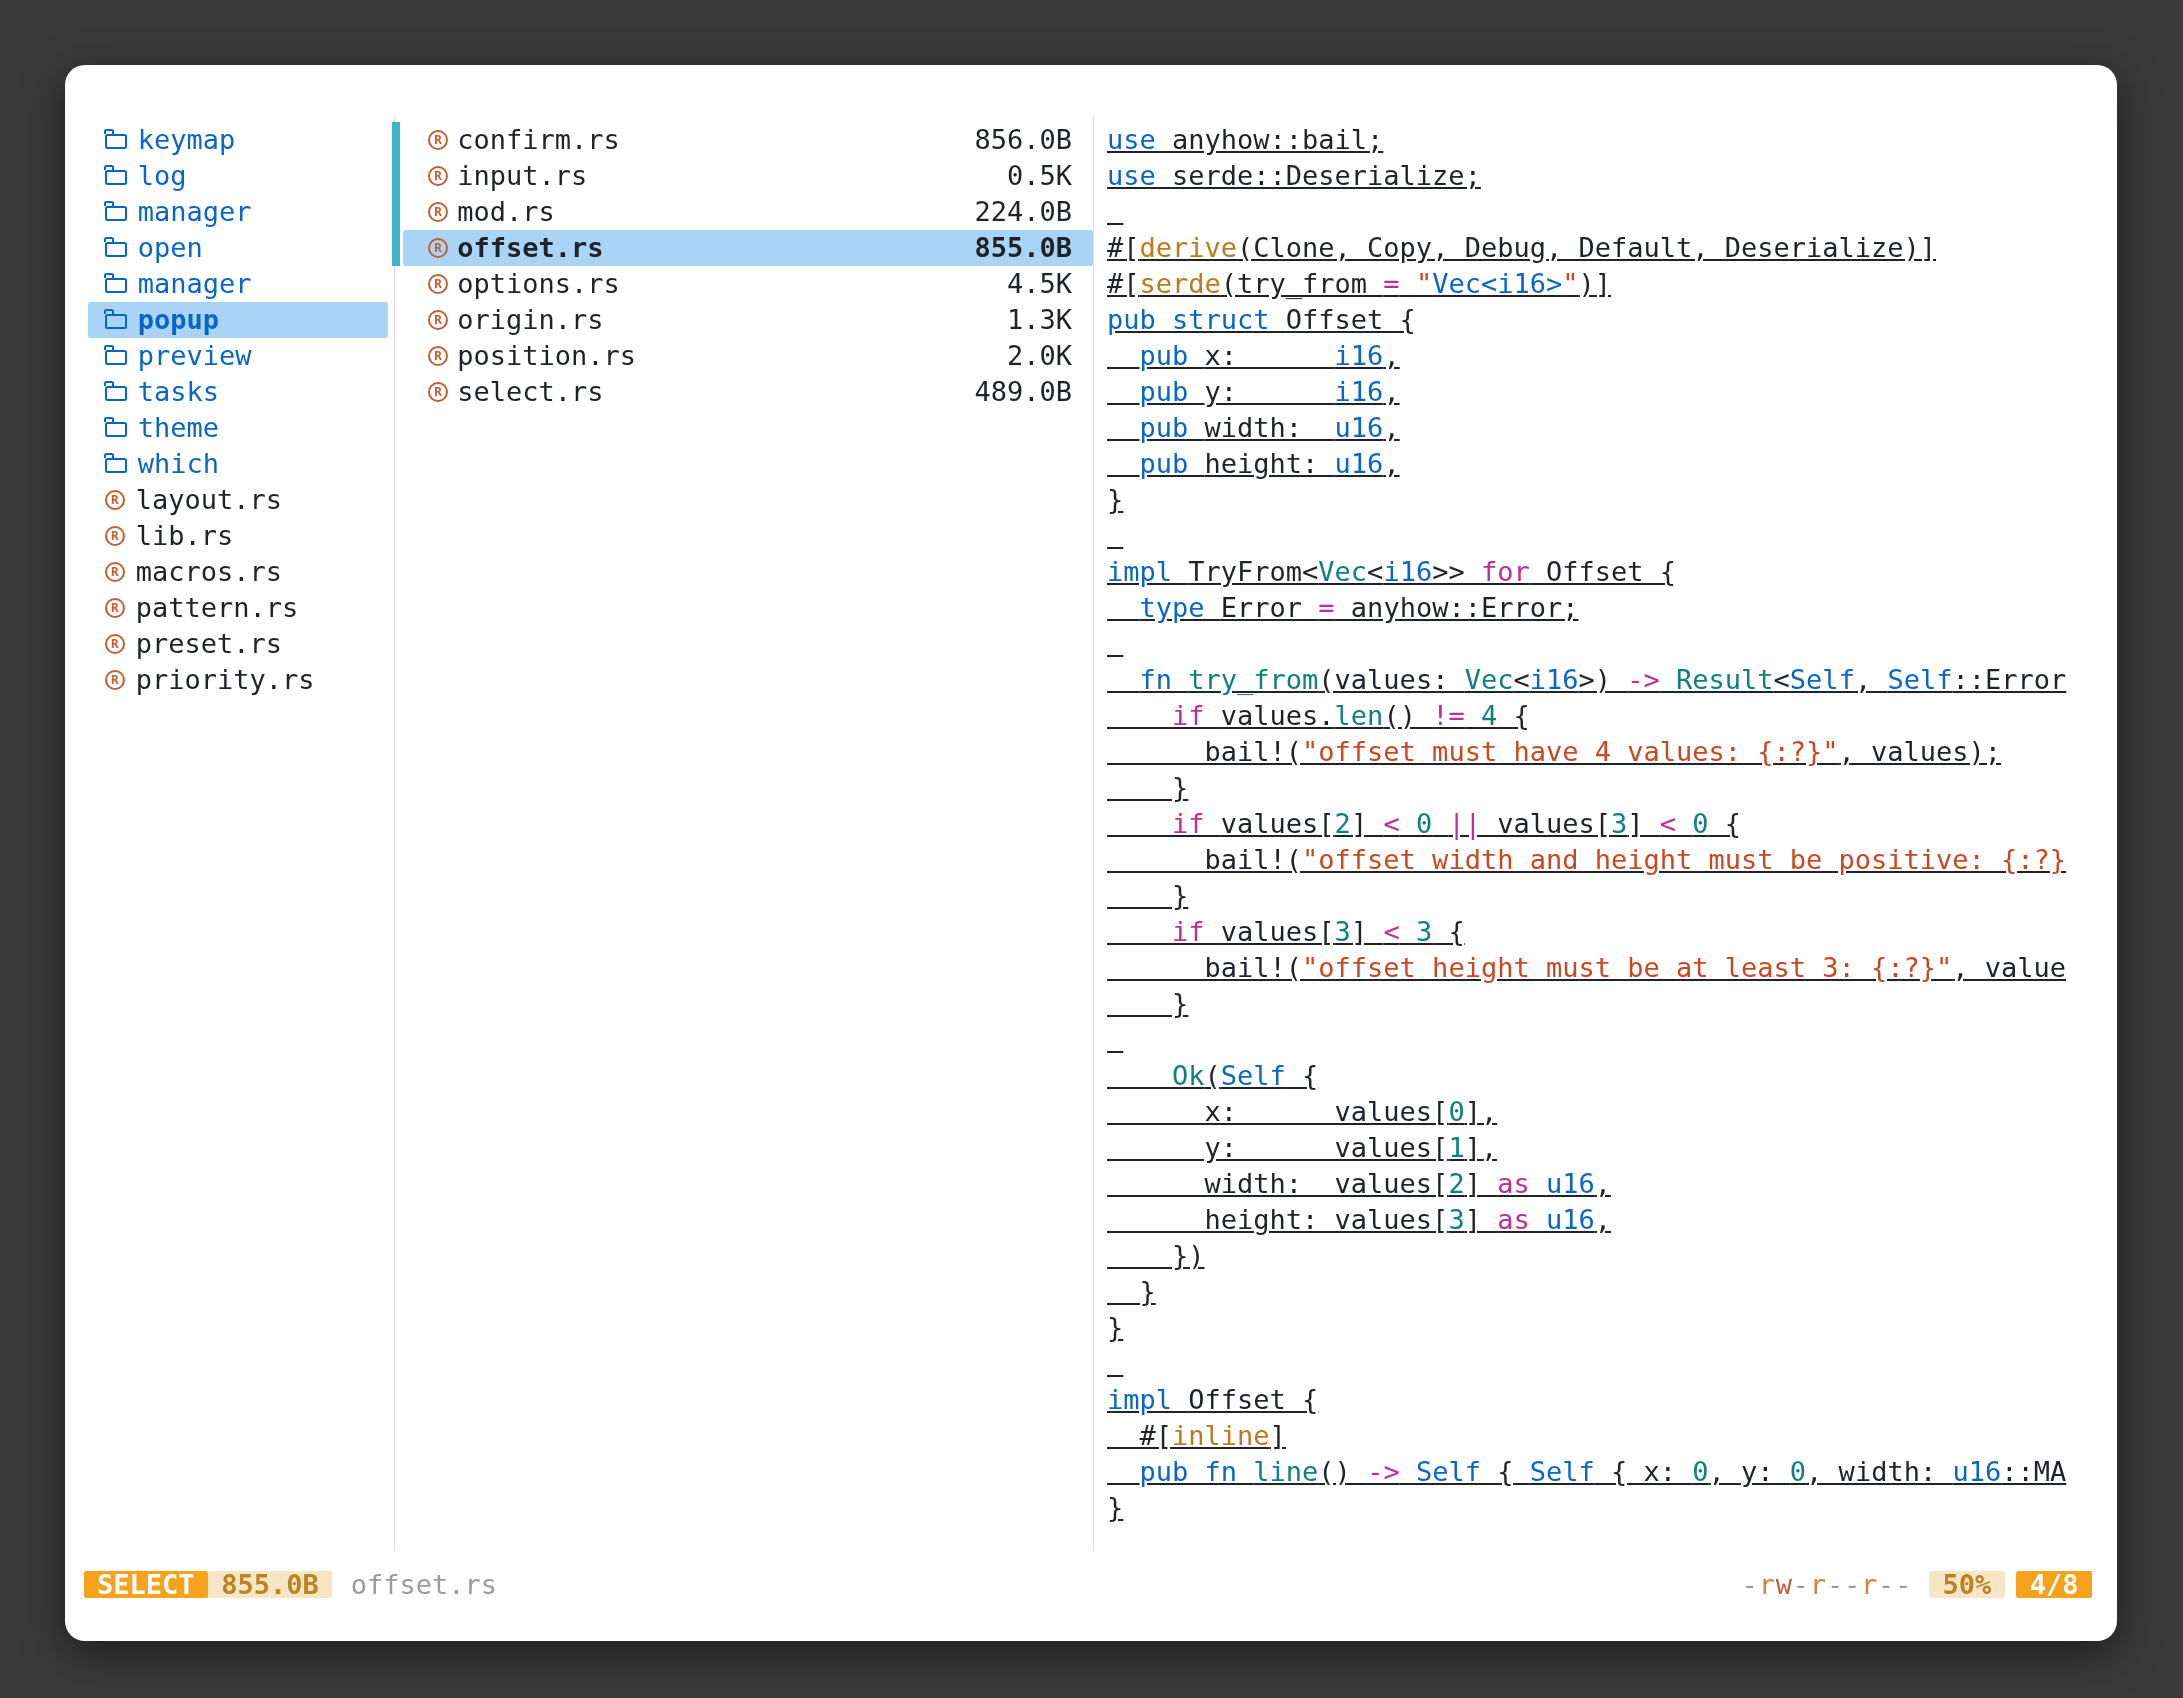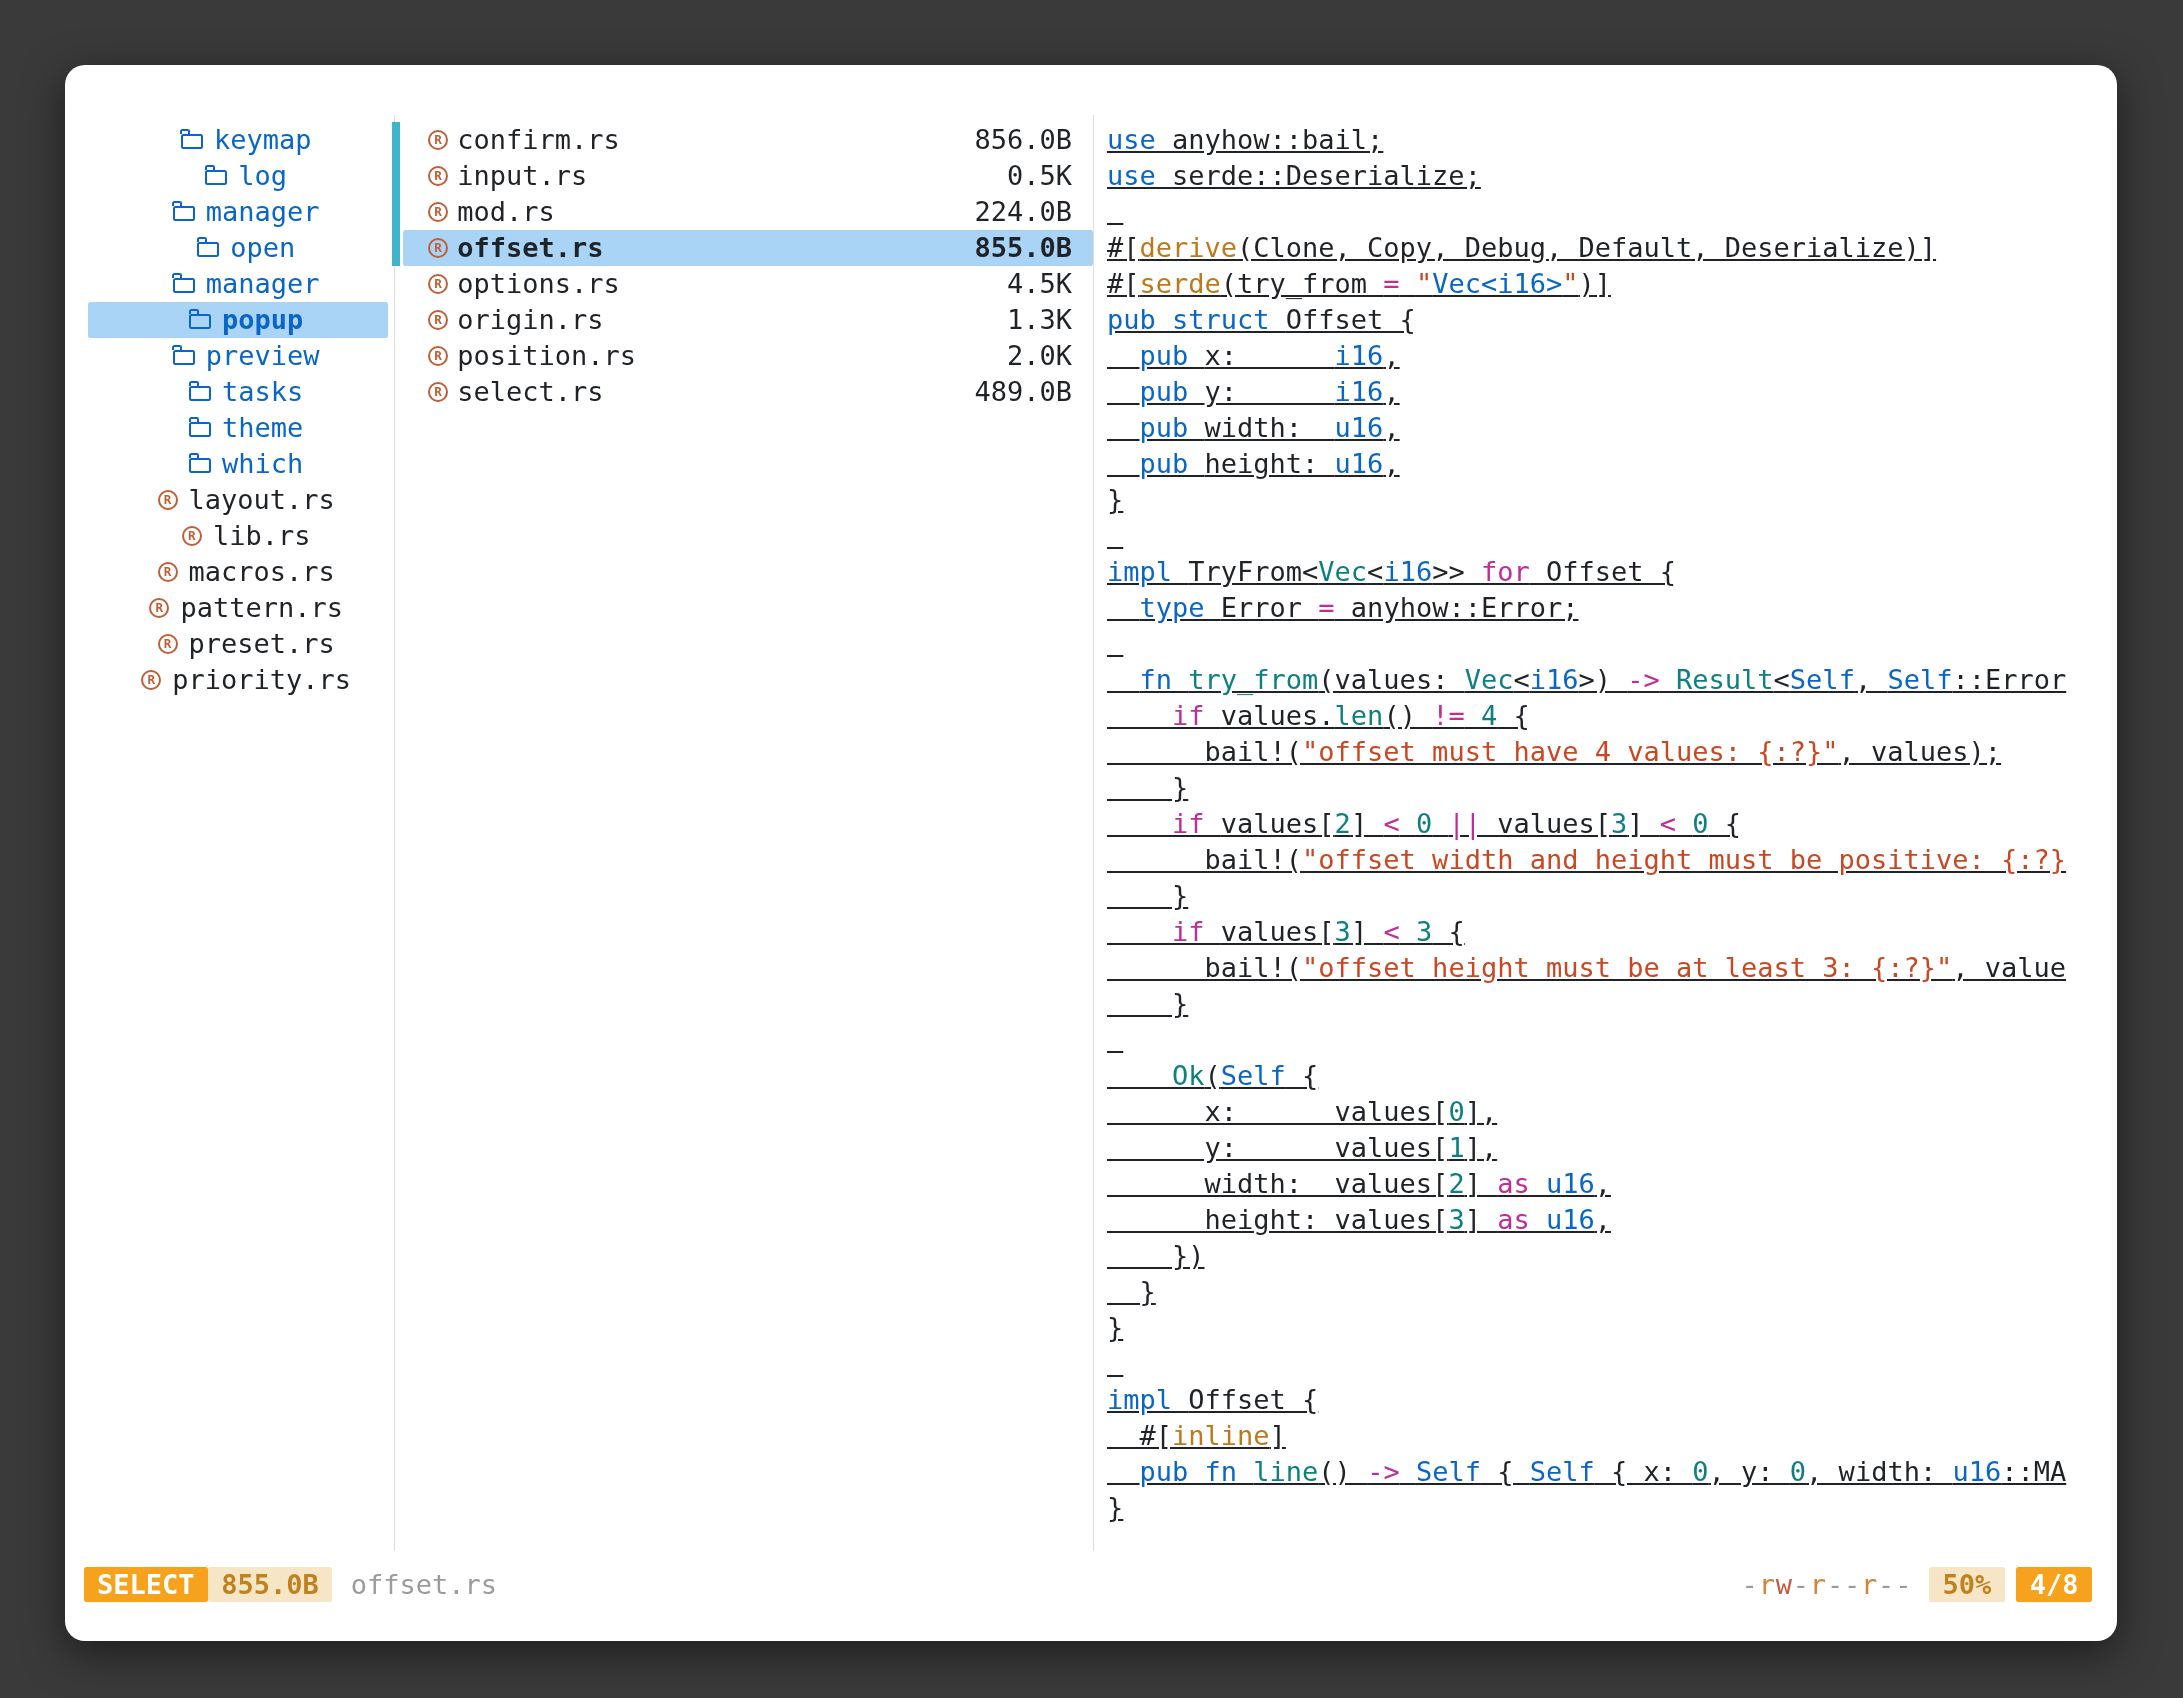--- a/index.html
+++ b/index.html
@@ -10,21 +10,21 @@
           font-size:27px;line-height:36px;color:var(--fg);}
   .vsep{position:absolute;top:50px;height:1436px;width:0.8px;background:#dedede;}
   .sep1{left:329px;} .sep2{left:1028px;}
   .scrollbar{position:absolute;left:327px;top:57px;width:8.4px;height:144px;background:var(--scroll);}
 
   .pane{position:absolute;top:57px;}
   .pane-left{left:22.7px;width:300px;}
   .pane-mid{left:338px;width:690px;}
   .pane-right{left:1042px;width:987px;height:1430px;overflow:hidden;white-space:pre;text-decoration:underline;}
 
-  .row{display:flex;align-items:center;height:36px;border-radius:2.5px;justify-content:center;}
+  .row{display:flex;align-items:center;height:36px;border-radius:2.5px;}
   .side-row{padding-left:17px;gap:11px;}
   .file-row{padding-left:25px;padding-right:21px;gap:9.2px;}
   .row.selected{background:var(--hl);font-weight:bold;}
   .row .label{white-space:pre;}
   .is-folder .label{color:var(--blue);}
   .file-row .label{color:var(--fg);}
   .file-row .size{margin-left:auto;color:var(--fg);}
 
   .folder-icon{width:22px;height:15px;border:2.5px solid var(--blue);border-radius:2.5px;
                box-sizing:border-box;position:relative;flex:0 0 auto;margin-top:2.5px;}
@@ -40,21 +40,21 @@
   .tok-b{color:var(--blue);}
   .tok-t{color:var(--teal);}
   .tok-n{color:var(--teal);}
   .tok-c{color:var(--magenta);}
   .tok-s{color:var(--red);}
   .tok-a{color:var(--gold);}
 
   .statusbar{position:absolute;left:18.5px;right:25px;top:1500px;height:39px;
              display:flex;align-items:center;justify-content:space-between;}
   .sb-left,.sb-right{display:flex;align-items:center;}
-  .badge{display:inline-flex;align-items:center;height:35px;padding:0 13.4px;border-radius:2.5px;}
+  .badge{display:inline-flex;align-items:center;height:27px;padding:0 13.4px;border-radius:2.5px;}
   .badge-mode{background:var(--accent);color:#fff;font-weight:bold;}
   .badge-cream{background:var(--cream);color:var(--creamtext);font-weight:bold;}
   .badge-pos{background:var(--accent);color:#fff;font-weight:bold;margin-left:11.7px;}
   .badge-pct{margin-left:17px;}
   .sb-filename{color:#9b9b9b;margin-left:18.5px;}
   .perms{letter-spacing:0.8px;}
   .pdash{color:#9a9a9a;}
   .pl-r{color:#d0853c;}
   .pl-w{color:#c25a40;}
 </style>

